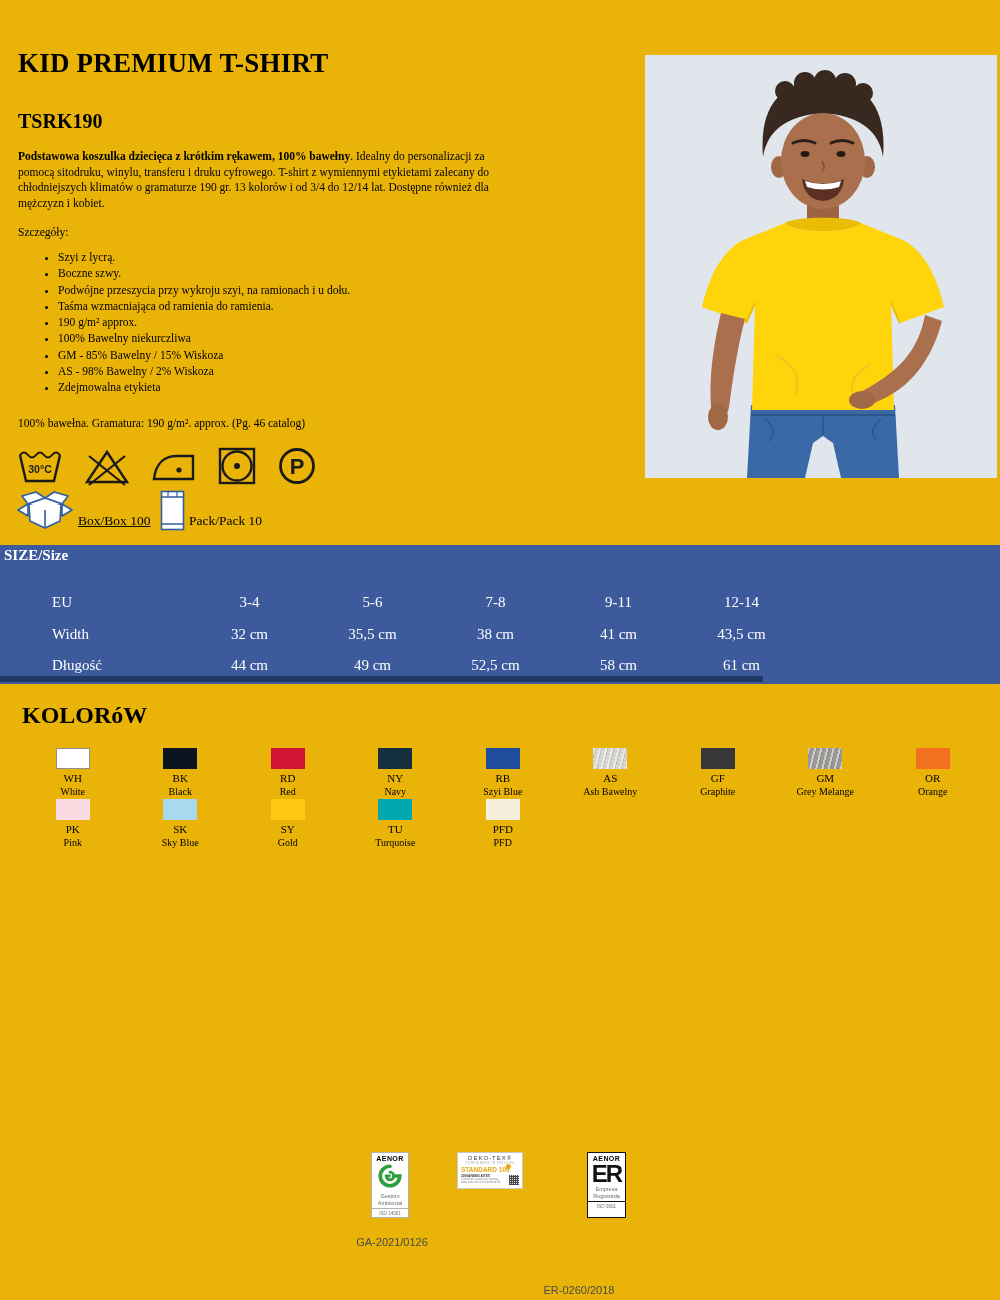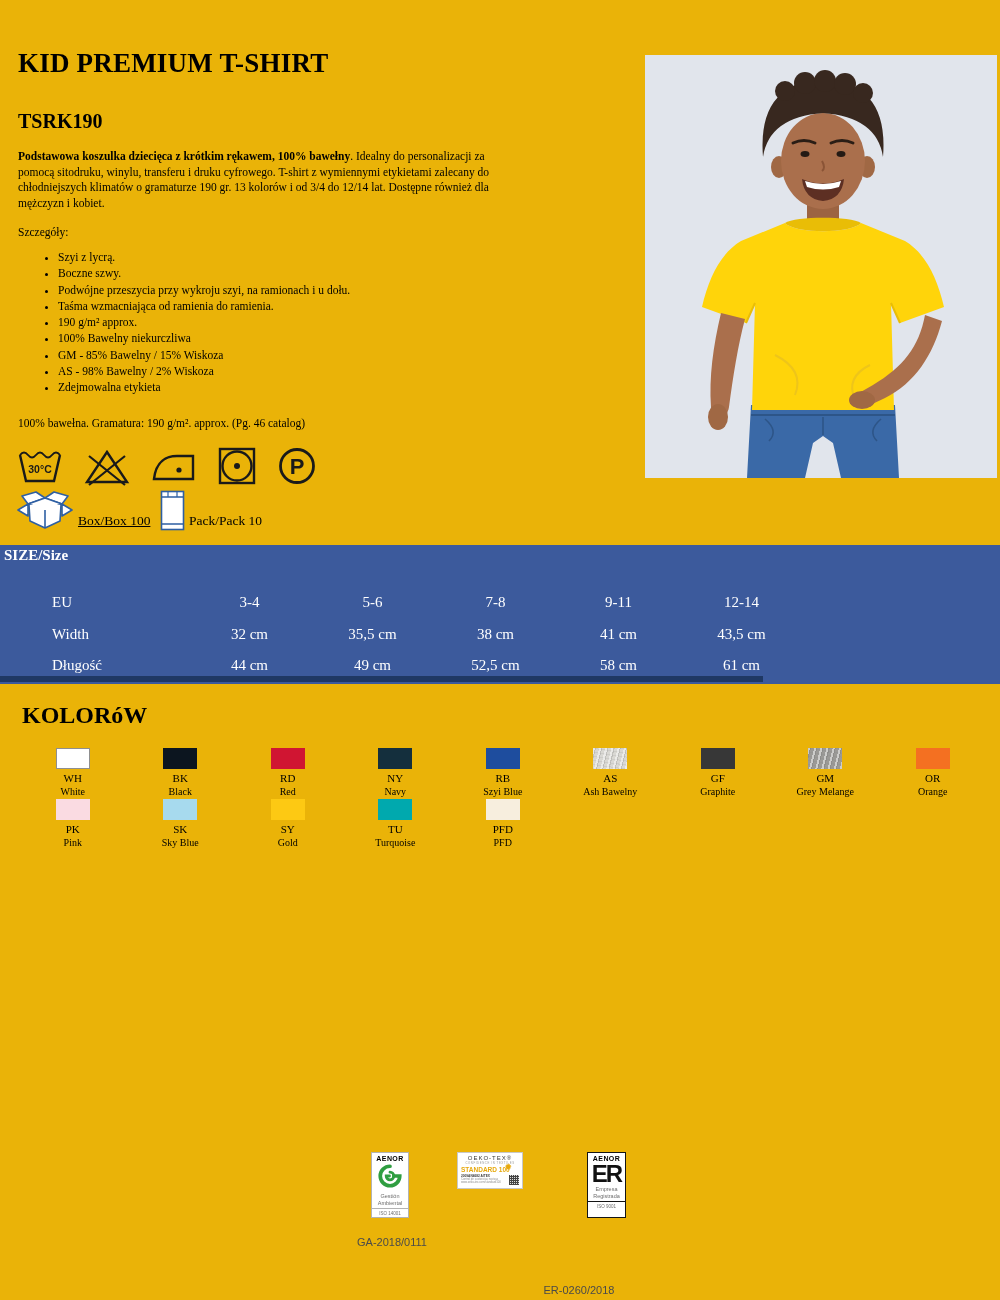--- a/index.html
+++ b/index.html
@@ -295,21 +295,21 @@
   </div>
 
   <div class="abs cert cert-er">
     <div class="cert-brand">AENOR</div>
     <div class="er-mark">ER</div>
     <div class="cert-small">Empresa</div>
     <div class="cert-small">Registrada</div>
     <div class="cert-iso">ISO 9001</div>
   </div>
 
-  <div class="abs cert-code code-ga">GA-2018/0111</div>
+  <div class="abs cert-code code-ga">GA-2021/0126</div>
   <div class="abs cert-code code-er">ER-0260/2018</div>
 
   <div class="abs photo">
     <svg width="352" height="423" viewBox="0 0 352 423">
       <rect x="0" y="0" width="352" height="423" fill="#e1e5ec"></rect>
 
       <rect x="162" y="142" width="32" height="30" rx="8" fill="#9c6442"></rect>
 
       <path d="M106,350 L250,350 L254,423 L196,423 L188,388 L178,381 L168,388 L160,423 L102,423 Z" fill="#3a69a7"></path>
       <path d="M106,360 L250,360" stroke="#2d5588" stroke-width="2" fill="none"></path>

